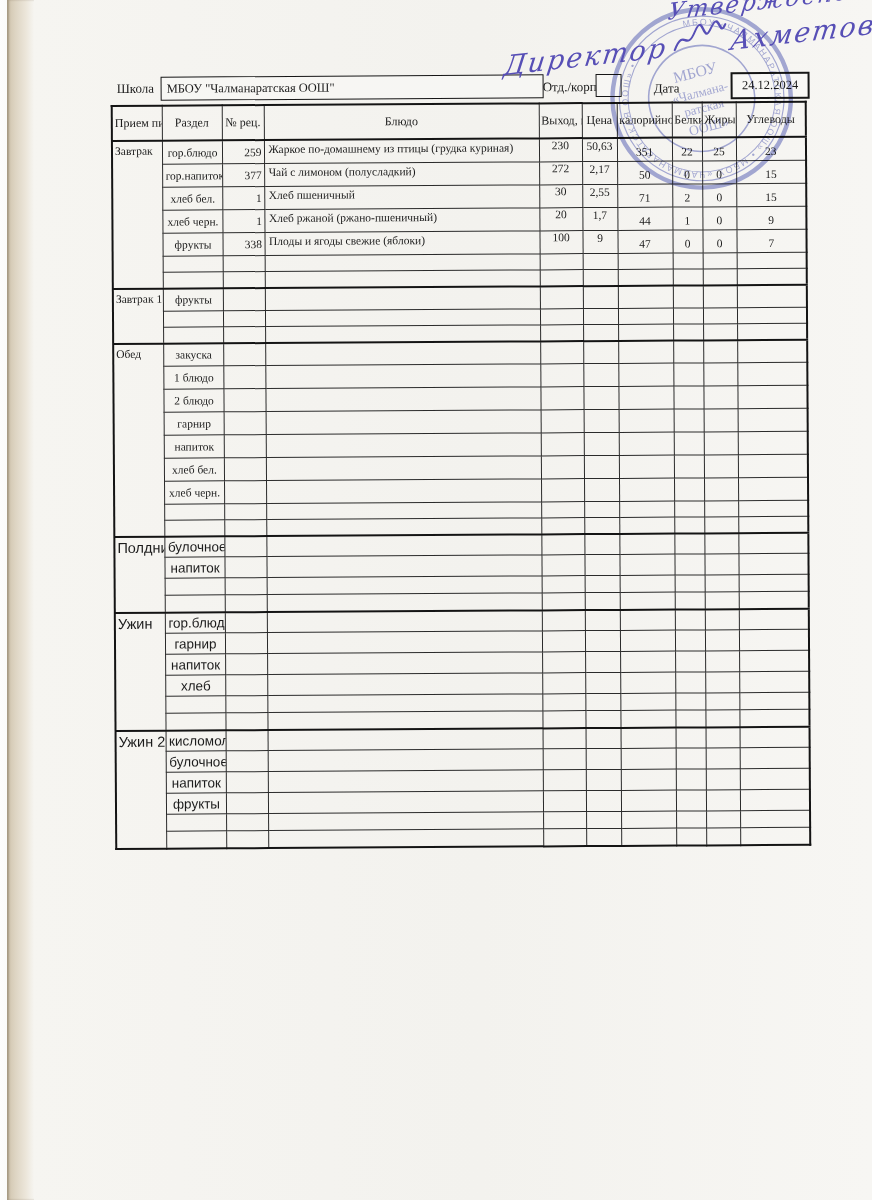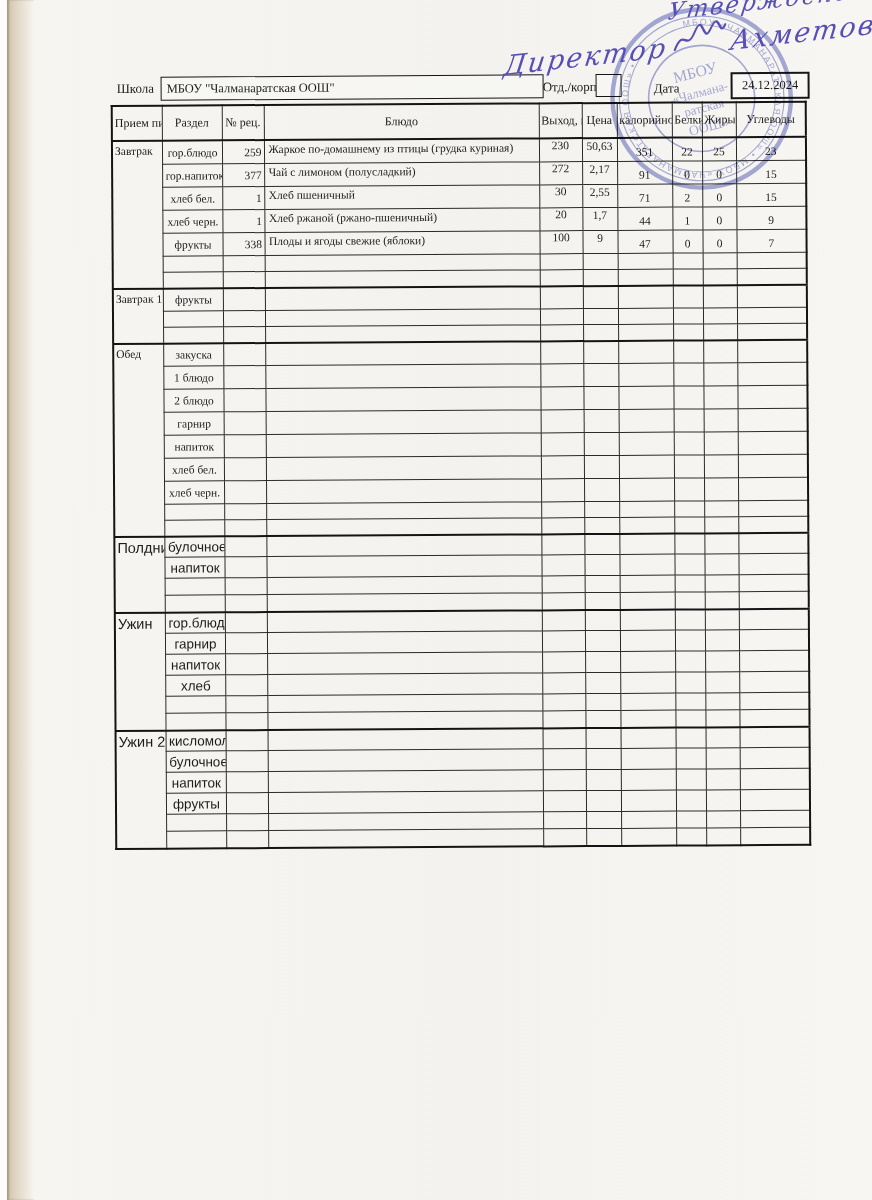--- a/index.html
+++ b/index.html
@@ -156,21 +156,21 @@
             <td class="protein">22</td>
             <td class="fat">25</td>
             <td class="carbs">23</td>
           </tr>
           <tr class="">
             <td class="razdel">гор.напиток</td>
             <td class="rec">377</td>
             <td class="dish">Чай с лимоном (полусладкий)</td>
             <td class="out">272</td>
             <td class="price">2,17</td>
-            <td class="kcal">91</td>
+            <td class="kcal">50</td>
             <td class="protein">0</td>
             <td class="fat">0</td>
             <td class="carbs">15</td>
           </tr>
           <tr class="">
             <td class="razdel">хлеб бел.</td>
             <td class="rec">1</td>
             <td class="dish">Хлеб пшеничный</td>
             <td class="out">30</td>
             <td class="price">2,55</td>

